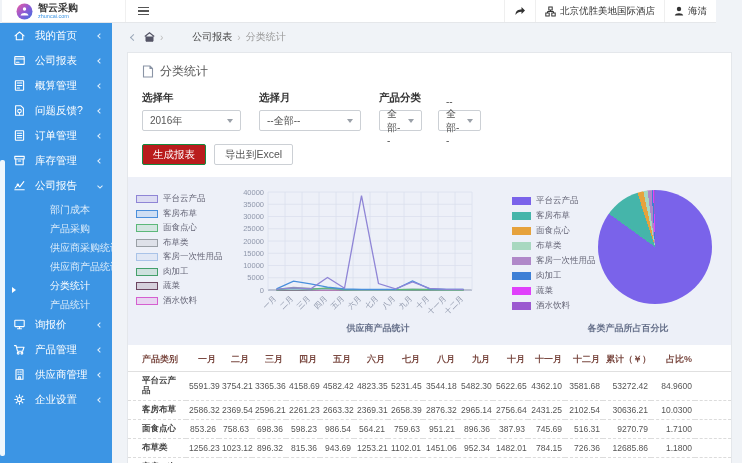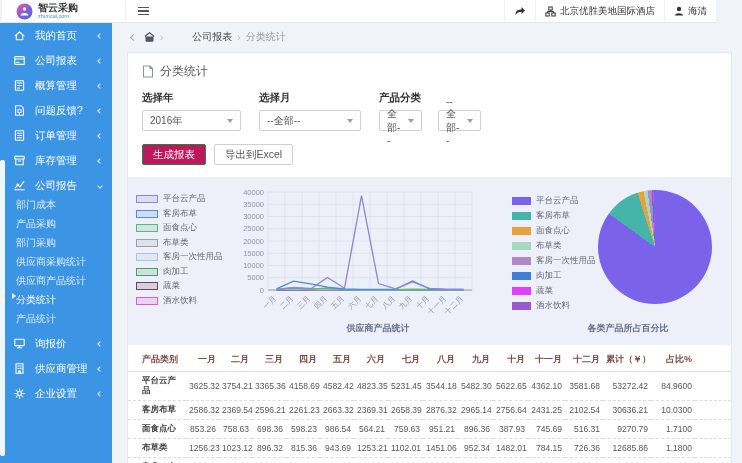--- a/index.html
+++ b/index.html
@@ -16,21 +16,21 @@
   .hamburger span { display:block; width:11px; height:1.5px; background:#555; }
   .topbar-right { margin-left:auto; display:flex; align-items:stretch; }
   .tb-item { display:flex; align-items:center; gap:4px; padding:0 9px; border-left:1px solid #efefef; font-size:9.5px; color:#333; cursor:pointer; }
 
   
   .sidebar { position:absolute; left:0; top:23px; width:112px; height:440px; background:#3c95e4; overflow:hidden; }
   .side-item { height:25px; display:flex; align-items:center; padding:0 10px 0 13px; color:#fff; font-size:10.5px; cursor:pointer; position:relative; }
   .side-item .lbl { margin-left:9px; white-space:nowrap; }
   .chev { width:4px; height:4px; border-left:1.3px solid rgba(255,255,255,.85); border-bottom:1.3px solid rgba(255,255,255,.85); transform:rotate(45deg); margin-left:auto; }
   .chev.down { transform:rotate(-45deg); }
-  .sub-item { height:19px; display:flex; align-items:flex-start; padding-left:16px; color:rgba(255,255,255,.82); font-size:10px; cursor:pointer; position:relative; white-space:nowrap; }
+  .sub-item { height:19px; display:flex; align-items:flex-end; padding-left:50px; color:rgba(255,255,255,.82); font-size:10px; cursor:pointer; position:relative; white-space:nowrap; }
   .sub-item.active { color:#fff; }
   .sub-item.active .tri { position:absolute; left:12px; width:0; height:0; border-left:4px solid #fff; border-top:3px solid transparent; border-bottom:3px solid transparent; }
   .side-scroll { position:absolute; left:0; top:137px; width:5px; height:296px; background:rgba(255,255,255,.92); border-radius:2px; cursor:pointer; }
   .sicon { width:13px; height:13px; flex:none; }
   .sicon svg { width:13px; height:13px; stroke:#fff; fill:none; stroke-width:1.1; stroke-linecap:round; stroke-linejoin:round; }
 
   
   .content { position:absolute; left:124px; top:23px; width:618px; height:440px; }
   .breadcrumb { height:28px; display:flex; align-items:center; padding-left:7px; font-size:10px; color:#999; gap:5px; }
   .bc-collapse { width:5px; height:5px; border-left:1.5px solid #9aa7b8; border-bottom:1.5px solid #9aa7b8; transform:rotate(45deg); cursor:pointer; margin-right:3px; }
@@ -46,21 +46,21 @@
   .fgroup { display:flex; flex-direction:column; gap:5px; }
   .flabel { font-size:10.5px; font-weight:bold; color:#333; }
   .frow { display:flex; gap:16px; }
   .select { height:21px; border:1px solid #ccd0d5; border-radius:2px; background:#fff; display:flex; align-items:center; padding:0 7px; font-size:10px; color:#555; cursor:pointer; }
   .select .caret { margin-left:auto; width:0; height:0; border-left:3.5px solid transparent; border-right:3.5px solid transparent; border-top:4px solid #9aa0a8; }
   .sel-year { width:99px; } .sel-month { width:102px; } .sel-cat { width:43px; }
   .sel-cat .caret { margin-left:6px; }
 
   .actions { display:flex; gap:8px; padding:13px 0 12px 14px; }
   .btn { height:21px; padding:0 10px; font-size:10.5px; border-radius:2px; display:flex; align-items:center; cursor:pointer; }
-  .btn-green { background:#be185d; color:#fff; border:1px solid #148a40; }
+  .btn-green { background:#b91c1c; color:#fff; border:1px solid #148a40; }
   .btn-white { background:#fff; color:#555; border:1px solid #ccd0d5; }
 
   
   .charts { position:relative; height:168px; background:#edf0f8; display:flex; padding-top:8px; }
   .legend-col { width:94px; padding:8px 0 0 8px; display:flex; flex-direction:column; gap:2.5px; }
   .leg-item { display:flex; align-items:center; gap:5px; font-size:8.5px; color:#667; cursor:pointer; white-space:nowrap; }
   .leg-box { width:22px; height:8px; border:1px solid; flex:none; }
   .pleg-box { width:19px; height:8px; flex:none; }
   .line-svg-wrap { width:272px; }
   .pie-sec { display:flex; margin-left:12px; }
@@ -193,41 +193,47 @@
           <span class="lbl">公司报告</span>
           <span class="chev down"></span>
         </div>
         <div class="sub-item">
           <span>部门成本</span>
         </div>
         <div class="sub-item">
           <span>产品采购</span>
         </div>
         <div class="sub-item">
-          <span>部门采购</span>
-        </div>
-        <div class="sub-item">
           <span>供应商采购统计</span>
         </div>
         <div class="sub-item">
           <span>供应商产品统计</span>
         </div>
         <div class="sub-item active">
           <span class="tri"></span>
           <span>分类统计</span>
         </div>
         <div class="sub-item">
           <span>产品统计</span>
         </div>
         <div class="side-item">
           <span class="sicon"><svg viewBox="0 0 13 13">
               <rect x="1.8" y="2.2" width="9.4" height="6.4" rx="0.5"></rect>
               <path d="M6.5 8.6 V10.6 M4.5 10.8 H8.5"></path>
             </svg></span>
           <span class="lbl">询报价</span>
+          <span class="chev"></span>
+        </div>
+        <div class="side-item">
+          <span class="sicon"><svg viewBox="0 0 13 13">
+              <path d="M1.5 2.6 H3.1 L4.5 8.2 H9.6 L11 4.2 H3.6"></path>
+              <circle cx="5.2" cy="10.2" r="0.9"></circle>
+              <circle cx="8.9" cy="10.2" r="0.9"></circle>
+            </svg></span>
+          <span class="lbl">产品管理</span>
           <span class="chev"></span>
         </div>
         <div class="side-item">
           <span class="sicon"><svg viewBox="0 0 13 13">
               <rect x="3" y="1.8" width="7" height="9.4"></rect>
               <path d="M4.8 4 H6 M7.2 4 H8.4 M4.8 6.2 H6 M7.2 6.2 H8.4 M5.7 11.2 V8.8 H7.3 V11.2"></path>
             </svg></span>
           <span class="lbl">供应商管理</span>
           <span class="chev"></span>
         </div>
@@ -465,21 +471,21 @@
               <th>十一月</th>
               <th>十二月</th>
               <th>累计（￥）</th>
               <th>占比%</th>
               <th></th>
             </tr>
           </thead>
         <tbody id="t-body">
             <tr>
               <td class="c1">平台云产品</td>
-              <td>3625.32</td>
+              <td>5591.39</td>
               <td>3754.21</td>
               <td>3365.36</td>
               <td>4158.69</td>
               <td>4582.42</td>
               <td>4823.35</td>
               <td>5231.45</td>
               <td>3544.18</td>
               <td>5482.30</td>
               <td>5622.65</td>
               <td>4362.10</td>

